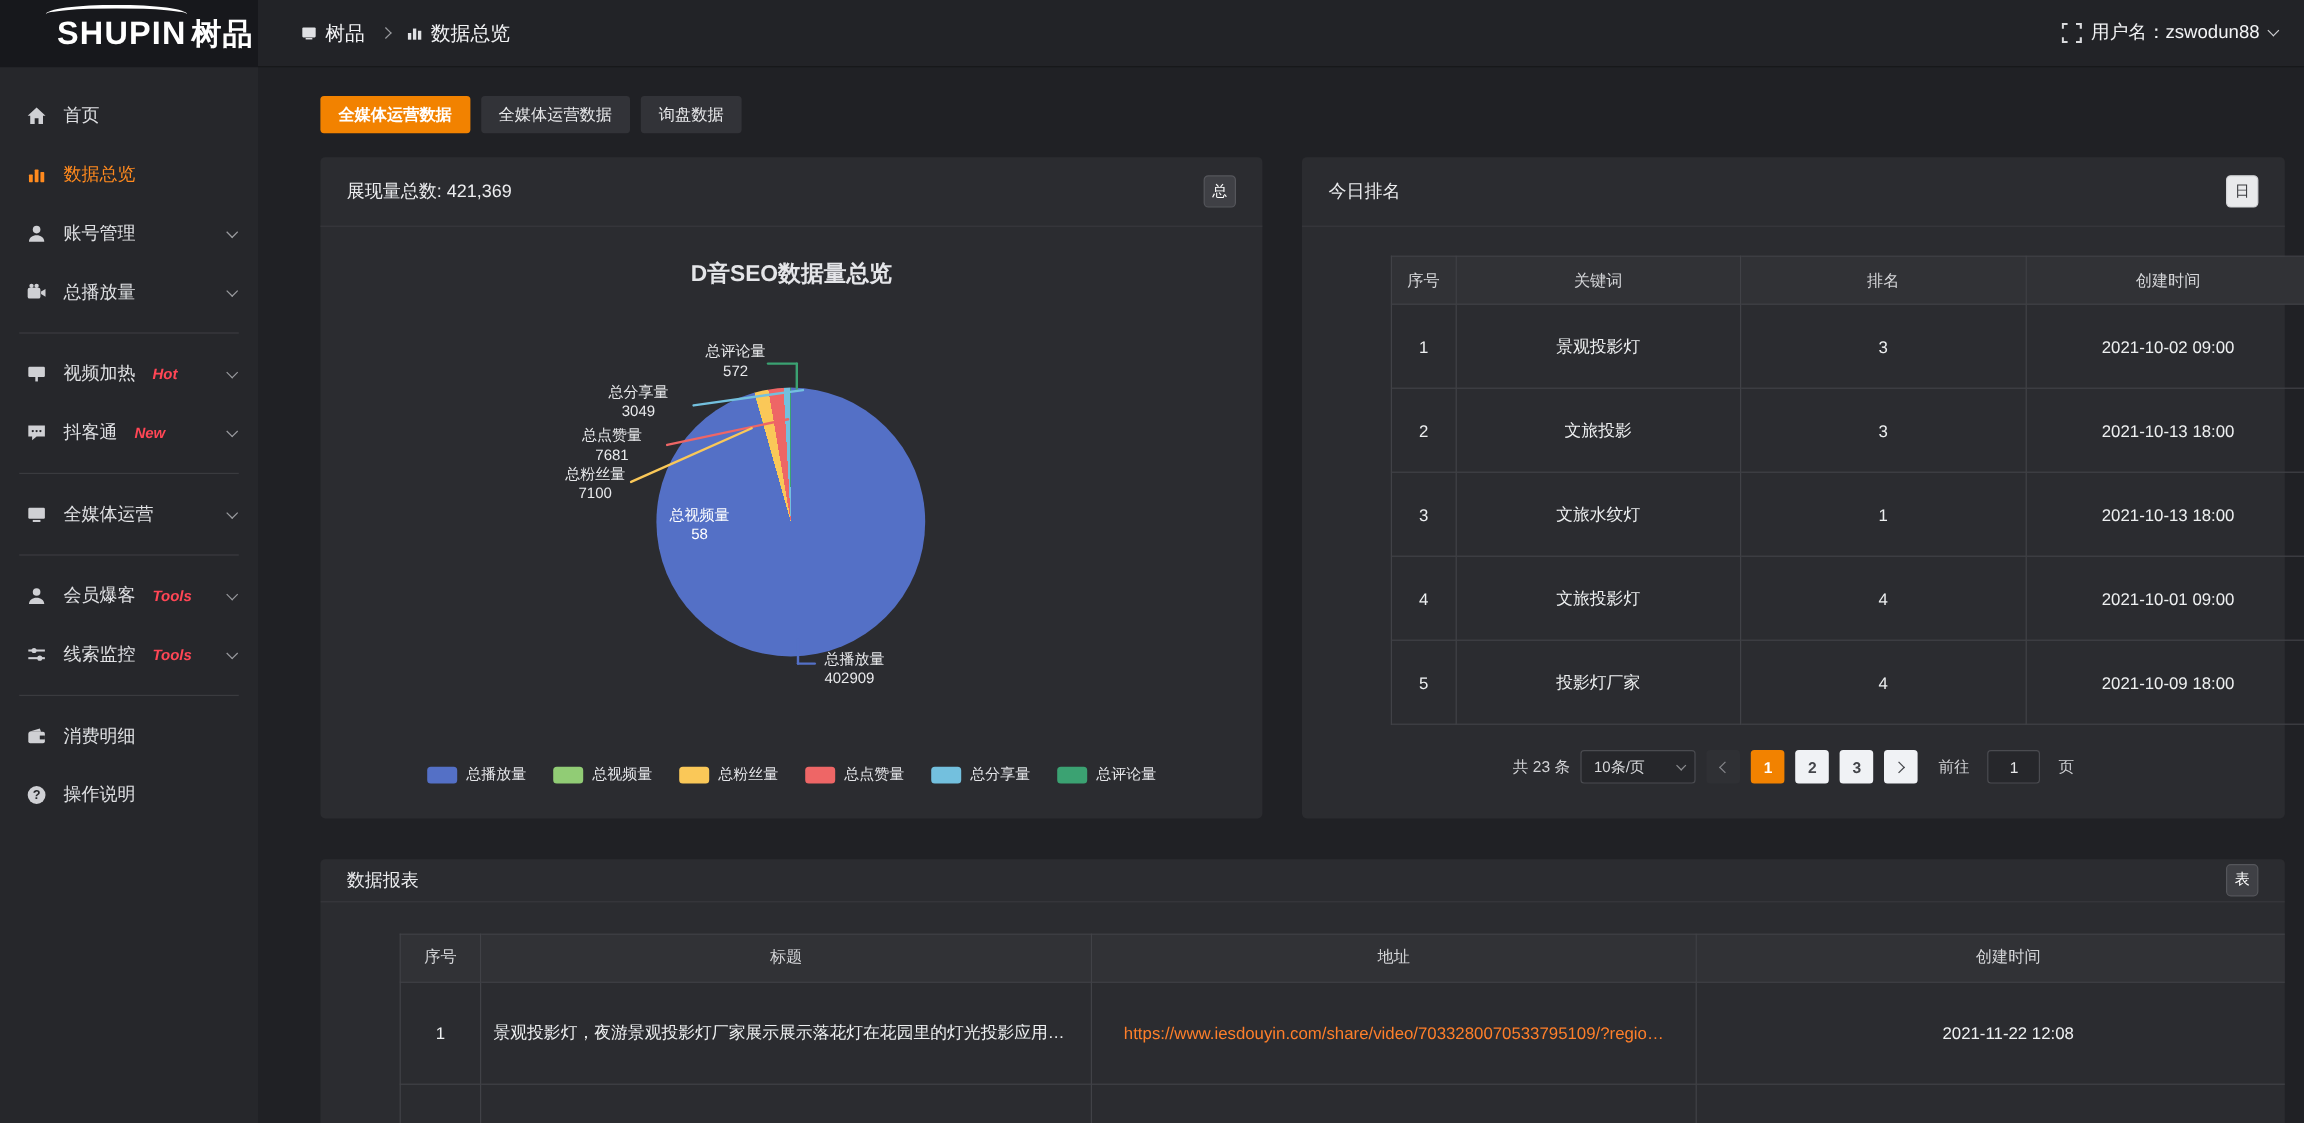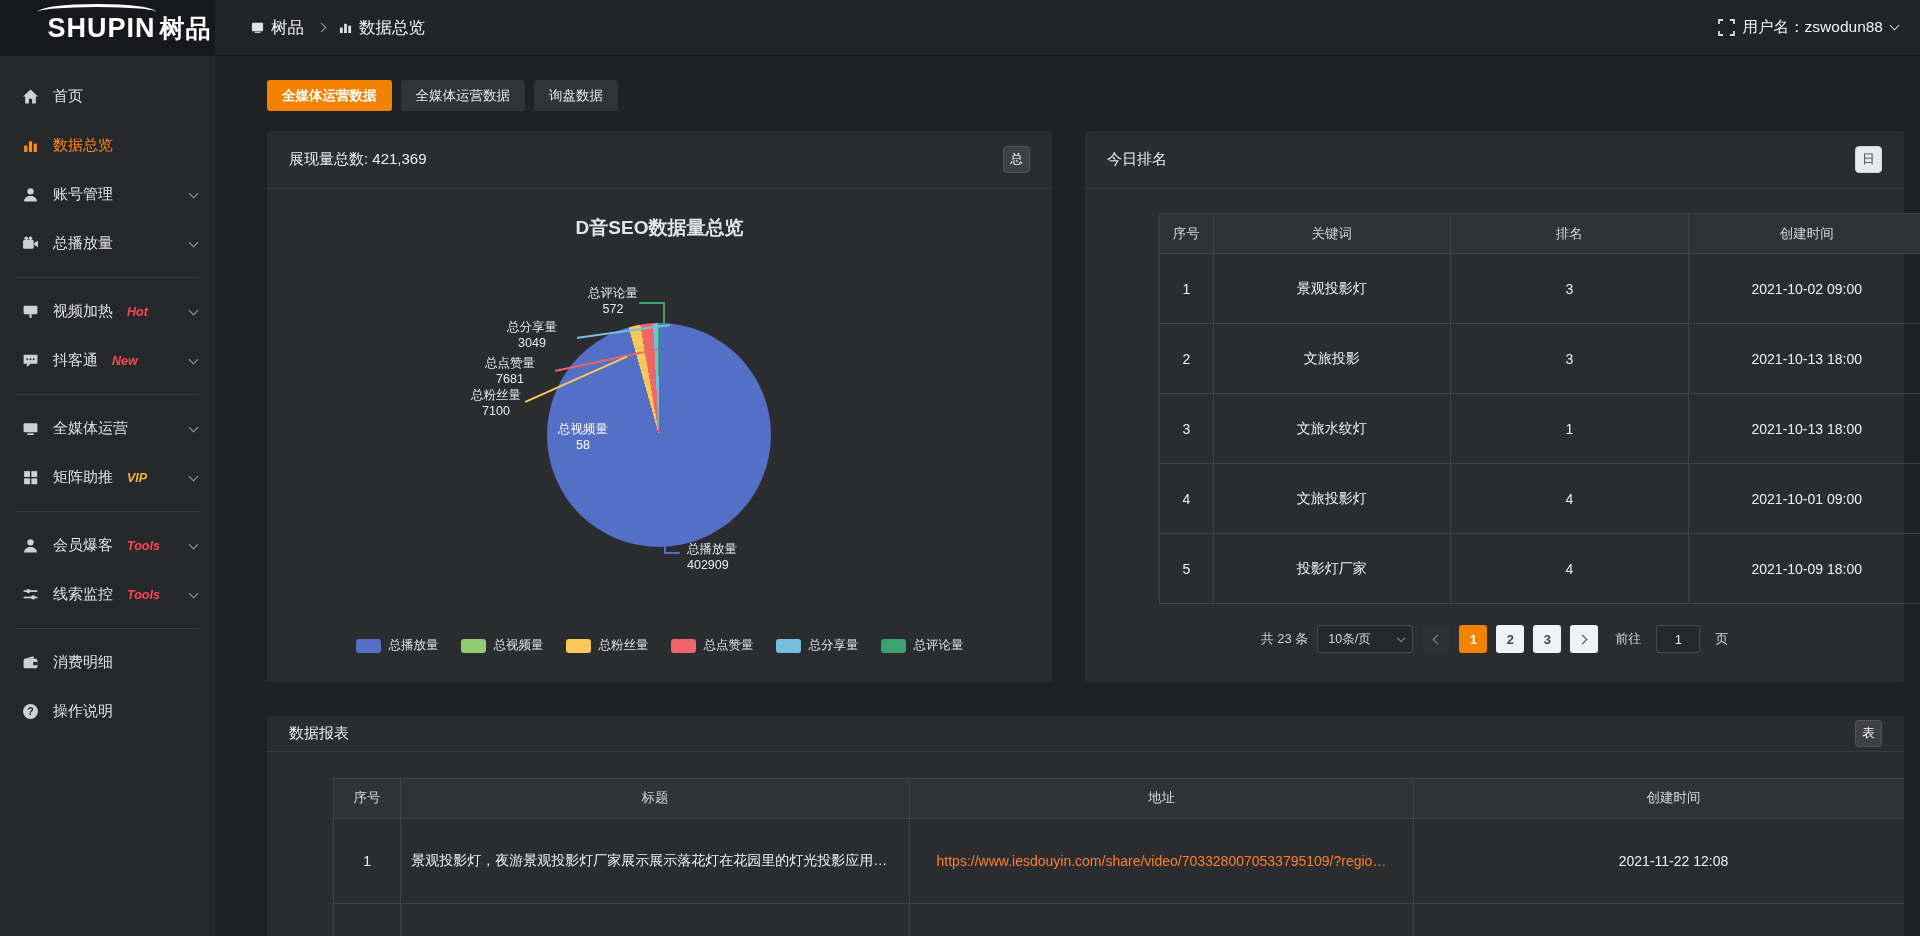--- a/index.html
+++ b/index.html
@@ -158,31 +158,20 @@
       </div>
 
       <div class="divider"></div>
 
       <div class="menu-item">
         <svg class="micon" viewBox="0 0 16 16" fill="currentColor">
             <rect x="1.5" y="3" width="13" height="8.5" rx="1"></rect>
             <rect x="5" y="12.5" width="6" height="1.6"></rect>
           </svg>
         <span class="menu-label">全媒体运营</span>
-        <span class="chev"></span>
-      </div>
-      <div class="menu-item">
-        <svg class="micon" viewBox="0 0 16 16" fill="currentColor">
-            <rect x="2" y="2" width="5.5" height="5.5"></rect>
-            <rect x="8.8" y="2" width="5.5" height="5.5"></rect>
-            <rect x="2" y="8.8" width="5.5" height="5.5"></rect>
-            <rect x="8.8" y="8.8" width="5.5" height="5.5"></rect>
-          </svg>
-        <span class="menu-label">矩阵助推</span>
-        <span class="badge gold">VIP</span>
         <span class="chev"></span>
       </div>
 
       <div class="divider"></div>
 
       <div class="menu-item">
         <svg class="micon" viewBox="0 0 16 16" fill="currentColor">
             <circle cx="8" cy="5" r="3"></circle>
             <path d="M2 14.5c0-3.2 2.8-5 6-5s6 1.8 6 5z"></path>
           </svg>

